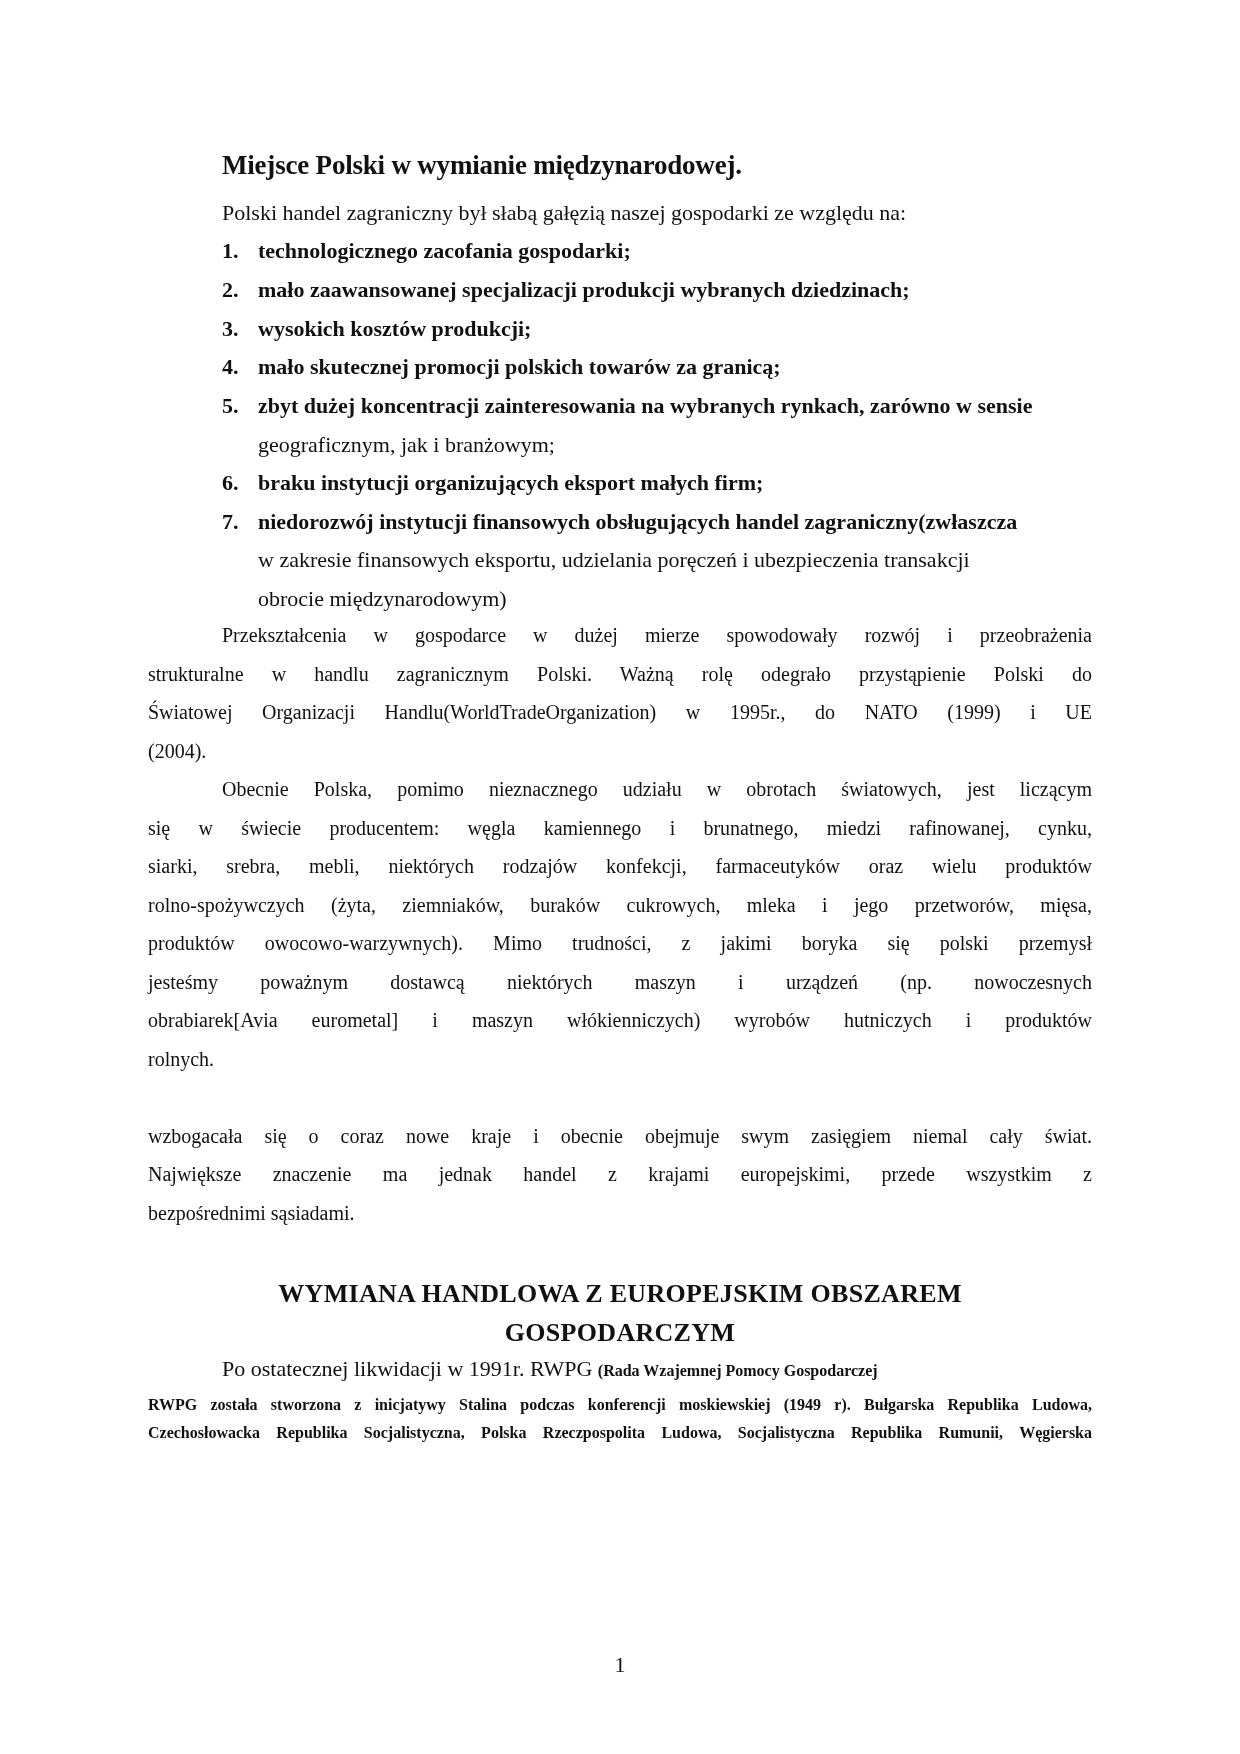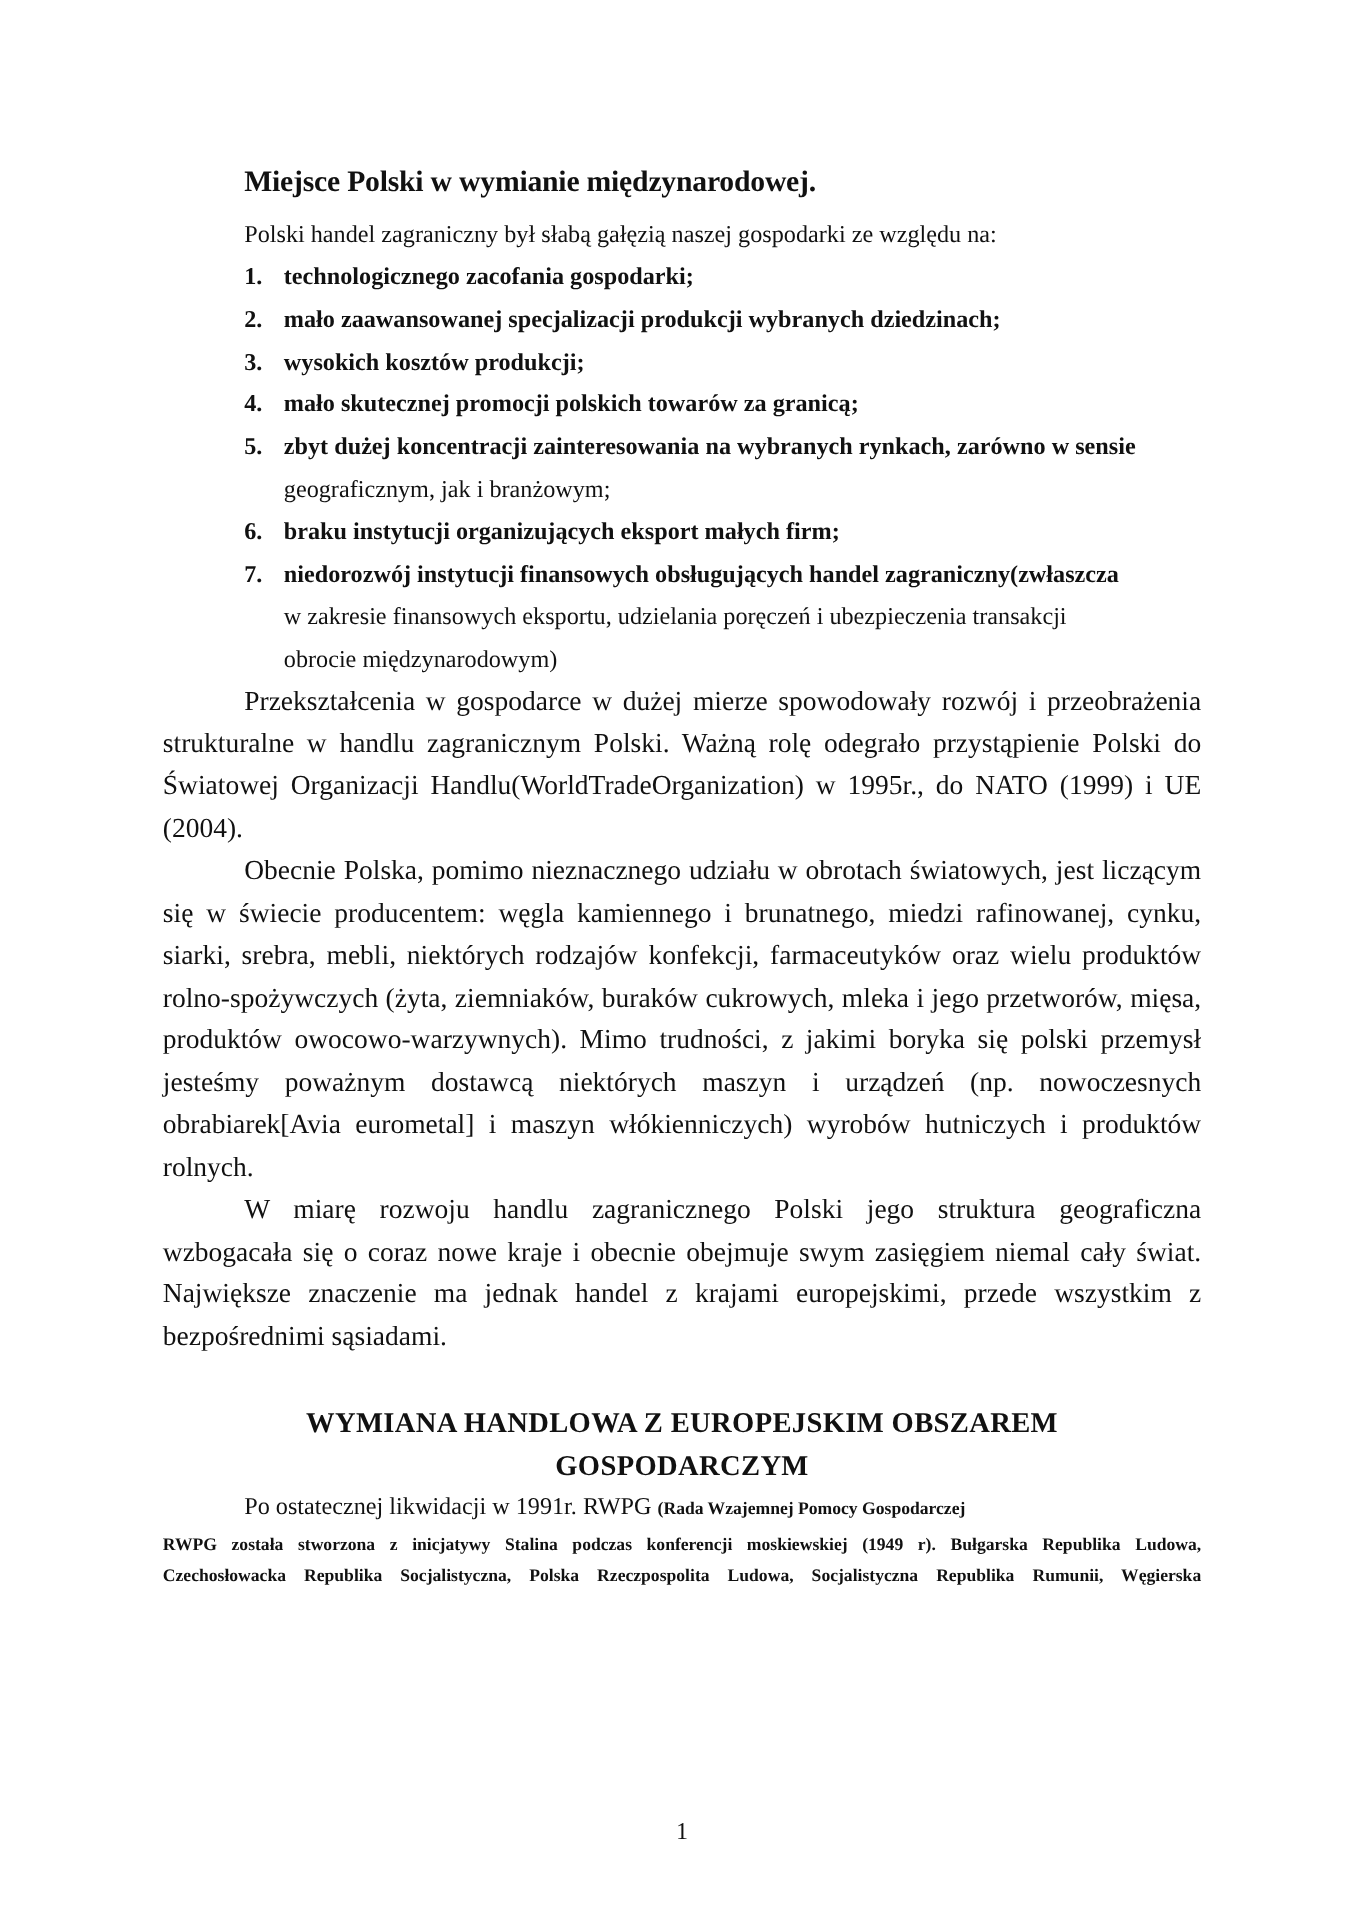--- a/index.html
+++ b/index.html
@@ -29,21 +29,21 @@
       white-space: nowrap;
     }
     .intro { left: 222px; top: 200px; }
     .list-item { position: absolute; left: 222px; font-size: 22px; white-space: nowrap; font-weight: bold; }
     .list-num { display: inline-block; width: 36px; }
     .list-cont { position: absolute; left: 258px; font-size: 22px; white-space: nowrap; }
     .justify {
       position: absolute;
       left: 148px;
       width: 944px;
-      font-size: 25px;
+      font-size: 20px;
       text-align: justify;
       text-align-last: justify;
       white-space: nowrap;
     }
     .justify.indent { left: 222px; width: 870px; }
     .justify.last { text-align-last: left; }
     .heading {
       position: absolute;
       left: 148px; width: 944px;
       text-align: center;
@@ -102,21 +102,20 @@
 
   <div class="justify indent" style="top:778px;">Obecnie Polska, pomimo nieznacznego udziału w obrotach światowych, jest liczącym</div>
   <div class="justify" style="top:817px;">się w świecie producentem: węgla kamiennego i brunatnego, miedzi rafinowanej, cynku,</div>
   <div class="justify" style="top:855px;">siarki, srebra, mebli, niektórych rodzajów konfekcji, farmaceutyków oraz wielu produktów</div>
   <div class="justify" style="top:894px;">rolno-spożywczych (żyta, ziemniaków, buraków cukrowych, mleka i jego przetworów, mięsa,</div>
   <div class="justify" style="top:932px;">produktów owocowo-warzywnych). Mimo trudności, z jakimi boryka się polski przemysł</div>
   <div class="justify" style="top:971px;">jesteśmy poważnym dostawcą niektórych maszyn i urządzeń (np. nowoczesnych</div>
   <div class="justify last" style="top:1048px;">rolnych.</div>
   <div class="justify" style="top:1009px;">obrabiarek[Avia eurometal] i maszyn włókienniczych) wyrobów hutniczych i produktów</div>
 
-  <div class="justify indent" style="top:1086px;">W miarę rozwoju handlu zagranicznego Polski jego struktura geograficzna</div>
   <div class="justify" style="top:1125px;">wzbogacała się o coraz nowe kraje i obecnie obejmuje swym zasięgiem niemal cały świat.</div>
   <div class="justify" style="top:1163px;">Największe znaczenie ma jednak handel z krajami europejskimi, przede wszystkim z</div>
   <div class="justify last" style="top:1202px;">bezpośrednimi sąsiadami.</div>
 
   <div class="heading" style="top:1279px;">WYMIANA HANDLOWA Z EUROPEJSKIM OBSZAREM</div>
   <div class="heading" style="top:1318px;">GOSPODARCZYM</div>
 
   <div class="po-line" style="top:1356px;"><span>Po ostatecznej likwidacji w 1991r. RWPG </span><span class="small">(Rada Wzajemnej Pomocy Gospodarczej</span></div>
   <div class="small-line" style="top:1396px;">RWPG została stworzona z inicjatywy Stalina podczas konferencji moskiewskiej (1949 r). Bułgarska Republika Ludowa,</div>
   <div class="small-line" style="top:1424px;">Czechosłowacka Republika Socjalistyczna, Polska Rzeczpospolita Ludowa, Socjalistyczna Republika Rumunii, Węgierska</div>

